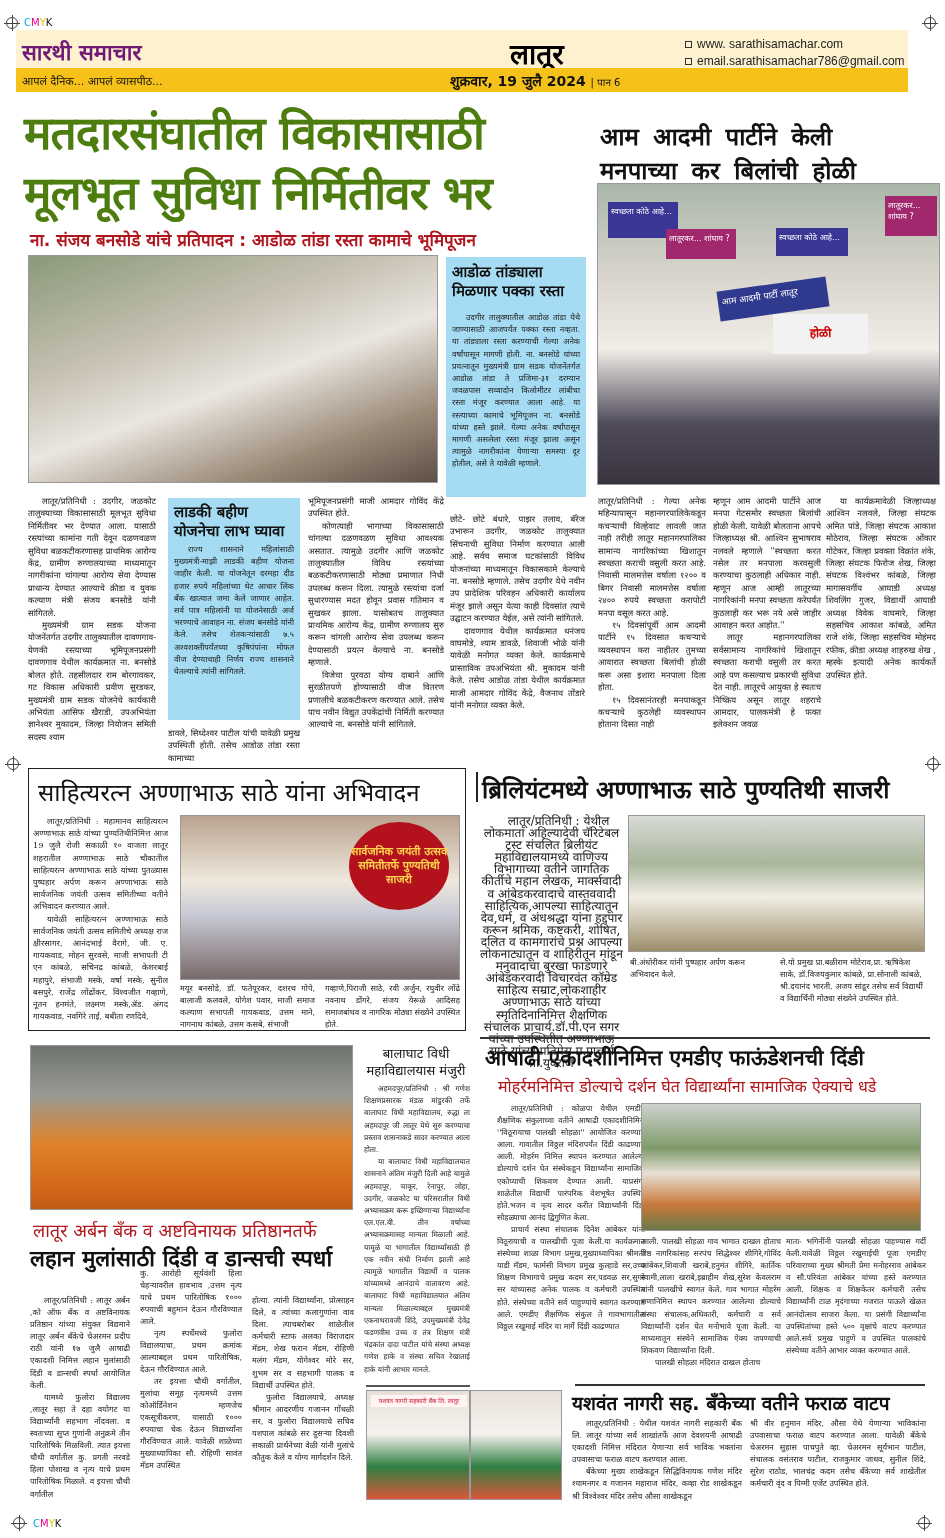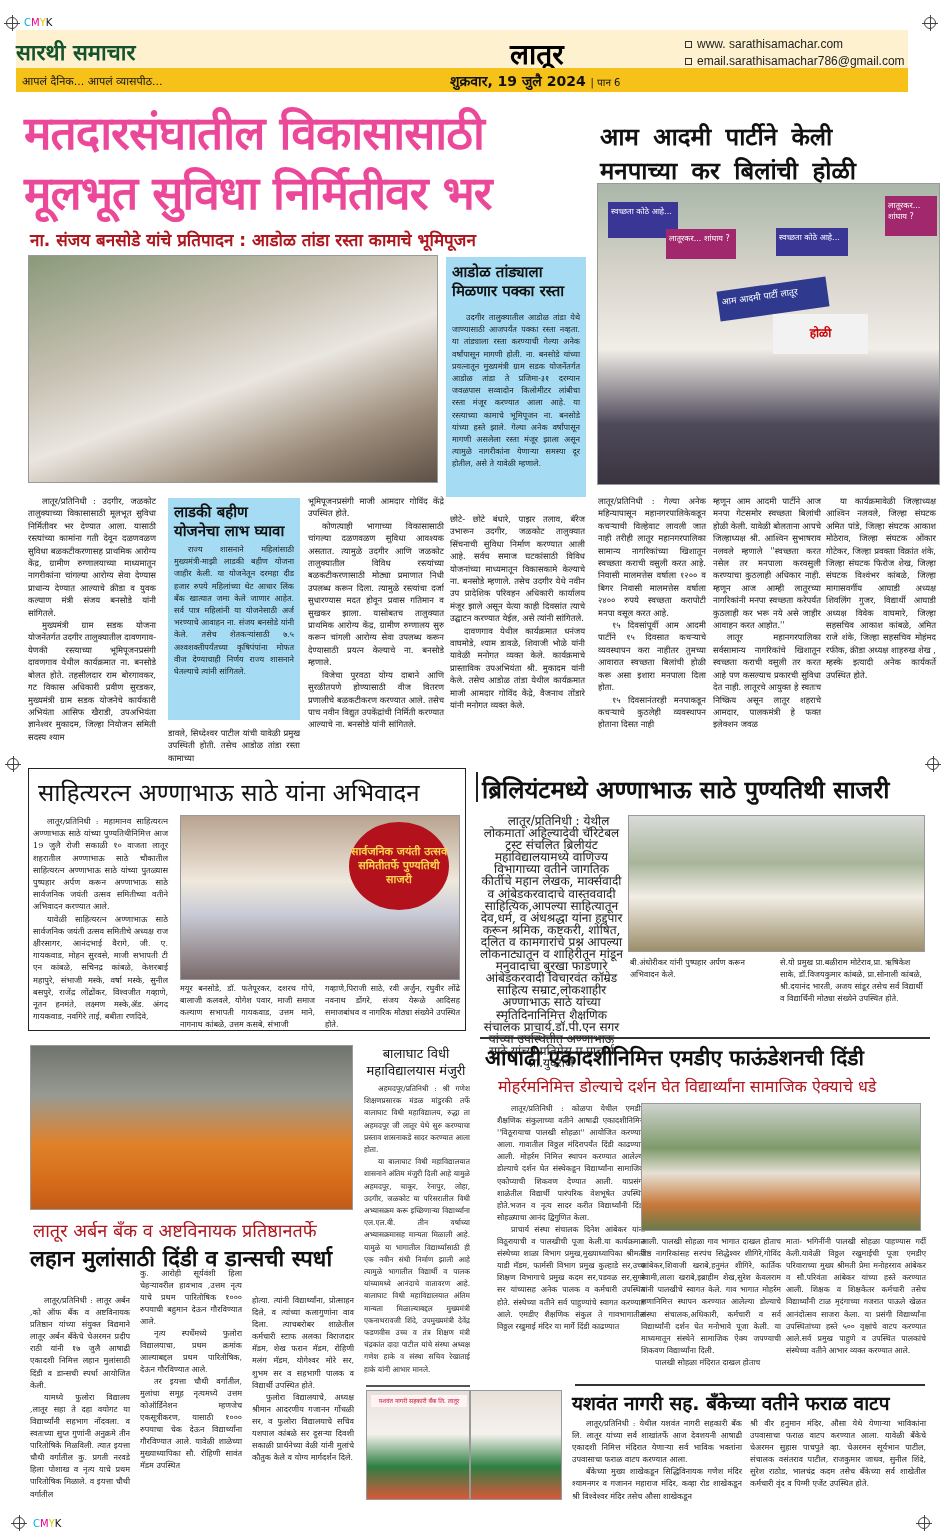--- a/index.html
+++ b/index.html
@@ -5,29 +5,29 @@
   *{box-sizing:border-box;margin:0;padding:0}
   html,body{width:945px;height:1538px;background:#fff;overflow:hidden}
   body{position:relative;font-family:"DejaVu Serif",serif;color:#111}
   .abs{position:absolute}
   .reg{position:absolute;width:12px;height:12px;border:1px solid #444;border-radius:50%}
   .reg:before{content:"";position:absolute;left:5px;top:-3px;width:1px;height:16px;background:#444}
   .reg:after{content:"";position:absolute;top:5px;left:-3px;height:1px;width:16px;background:#444}
   .cmyk{font-family:"DejaVu Sans",sans-serif;font-size:10px}
   .cmyk .c{color:#00aeef}.cmyk .m{color:#ec008c}.cmyk .y{color:#e6c800}.cmyk .k{color:#111}
   .masthead{left:16px;top:30px;width:892px;height:38px;background:#fdf1cf}
-  .brand{left:16px;top:36px;font-family:"DejaVu Sans",sans-serif;font-weight:bold;font-size:22px;color:#14532d}
+  .brand{left:22px;top:36px;font-family:"DejaVu Sans",sans-serif;font-weight:bold;font-size:22px;color:#701a75}
   .city{left:510px;top:34px;font-family:"DejaVu Sans",sans-serif;font-weight:900;font-size:28px;color:#000}
   .contact{left:685px;top:36px;font-family:"Liberation Sans",sans-serif;font-size:12px;line-height:17px;color:#222}
   .contact span.bul{display:inline-block;width:7px;height:7px;border:1px solid #333;margin-right:5px}
   .strip{left:16px;top:68px;width:892px;height:24px;background:#f6c21a}
   .tagline{left:22px;top:73px;font-family:"DejaVu Sans",sans-serif;font-size:11px;color:#111}
   .dateline{left:450px;top:71px;font-family:"DejaVu Sans",sans-serif;font-weight:bold;font-size:14px}
   .dateline small{font-size:10px;font-weight:normal}
-  .hl-main{left:24px;top:103px;width:555px;font-family:"DejaVu Sans",sans-serif;font-weight:900;font-size:46px;line-height:60px;color:#ec4899;letter-spacing:-1px}
+  .hl-main{left:24px;top:103px;width:555px;font-family:"DejaVu Sans",sans-serif;font-weight:900;font-size:46px;line-height:60px;color:#4d7c0f;letter-spacing:-1px}
   .sub-red{left:30px;top:228px;font-family:"DejaVu Sans",sans-serif;font-weight:bold;font-size:17px;color:#b0161d}
   .photo{background:linear-gradient(160deg,#8a9a7a 0%,#c8c2b4 35%,#eae6e0 55%,#9a8a78 80%,#5d5046 100%);border:1px solid #999}
   .photo2{background:linear-gradient(180deg,#a9b7a8 0%,#d8d4cc 30%,#f1eee8 55%,#4f4a5a 80%,#3a3440 100%)}
   .photo3{background:linear-gradient(180deg,#b9a390 0%,#efe8dc 40%,#c9cbd6 60%,#7a6a6a 100%)}
   .photo4{background:linear-gradient(180deg,#6f746d 0%,#979a93 30%,#e0822a 60%,#d46a1a 85%,#c25a18 100%)}
   .photo5{background:linear-gradient(180deg,#d9dbd8 0%,#a8b59a 35%,#f2eee6 60%,#9c8e6a 100%)}
   .photo6{background:linear-gradient(180deg,#e7e0d8 0%,#f5f2ee 40%,#2e7f42 70%,#d9573b 100%)}
   .sidebox{background:#a6dcf3}
   .sb-title{font-family:"DejaVu Sans",sans-serif;font-weight:bold;font-size:15px;line-height:19px;color:#111}
   .txt{font-family:"DejaVu Serif",serif;font-size:8.4px;line-height:12.4px;color:#1b1b1b;text-align:justify}

